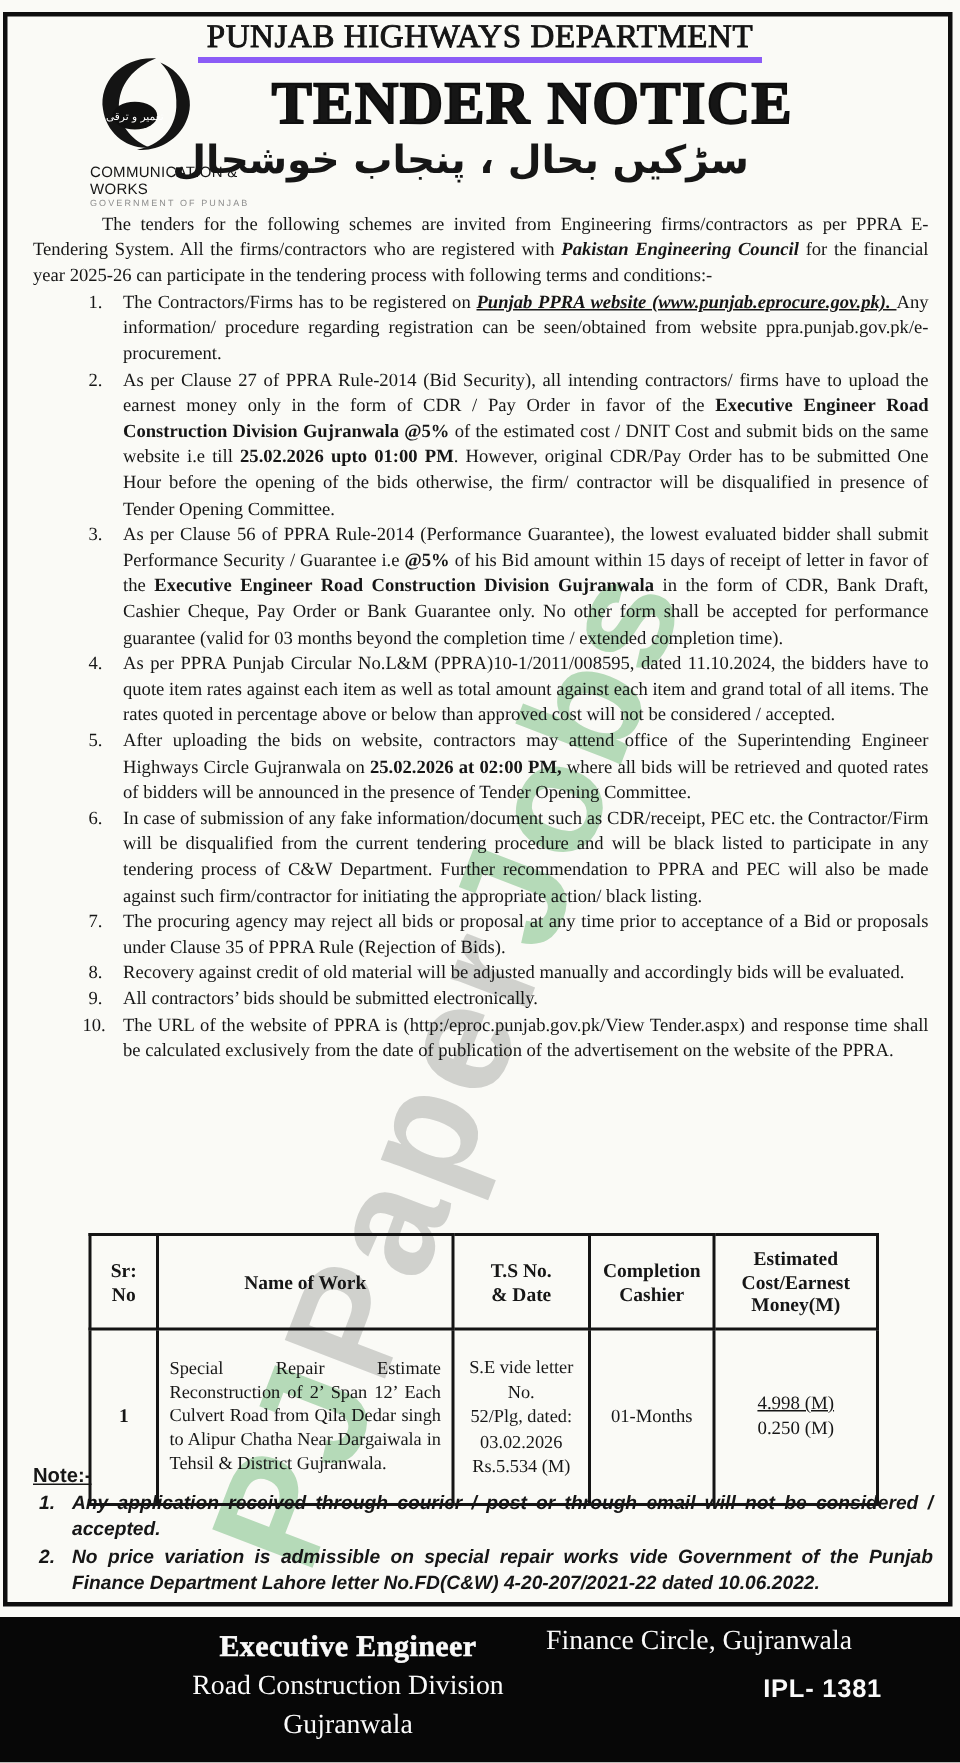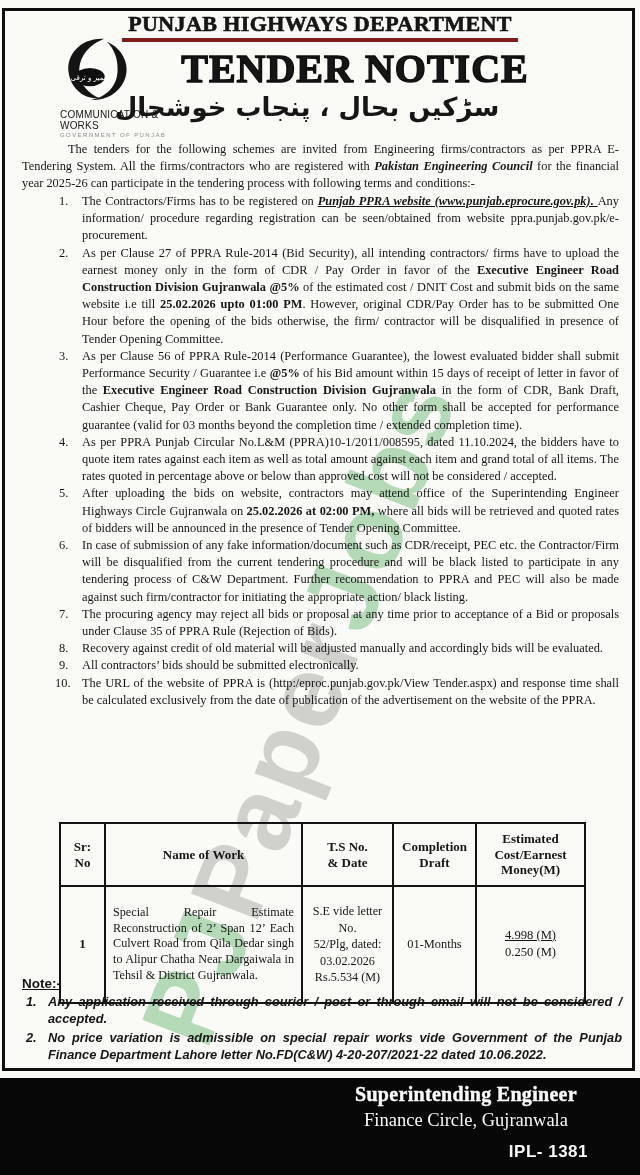--- a/index.html
+++ b/index.html
@@ -21,22 +21,22 @@
     font-size:104px;letter-spacing:4px;pointer-events:none;user-select:none;
   }
   .wm-green{color:rgba(112,186,122,0.50);}
   .wm-gray{color:rgba(146,148,146,0.40);}
 
   .layer{position:absolute;z-index:2;}
 
   
   .dept{top:11px;left:0;width:640px;text-align:center;}
   .dept-text{
-    display:inline-block;font-size:22px;font-weight:bold;letter-spacing:.4px;
-    border-bottom:4px solid #7f1d1d;padding:0 6px 1px;
+    display:inline-block;font-size:22px;font-weight:normal;letter-spacing:.4px;
+    border-bottom:4px solid #8b5cf6;padding:0 6px 1px;
     -webkit-text-stroke:.6px #0e0e0e;
   }
   .logo{top:36px;left:60px;width:112px;text-align:left;}
   .logo-line1{font-family:"Liberation Sans",sans-serif;font-weight:normal;font-size:10px;letter-spacing:.2px;margin-top:1px;}
   .logo-line2{font-family:"Liberation Sans",sans-serif;font-size:6px;color:#8d8d8d;letter-spacing:1.4px;margin-top:1px;}
   .tender{
     top:45px;left:0;width:614px;text-align:center;
     font-size:40px;font-weight:bold;letter-spacing:1px;padding-left:48px;
     -webkit-text-stroke:1.4px #0e0e0e;
   }
@@ -143,21 +143,21 @@
         </th>
       <th>
           <div>Name of Work</div>
         </th>
       <th>
           <div>T.S No.</div>
           <div>&amp; Date</div>
         </th>
       <th>
           <div>Completion</div>
-          <div>Draft</div>
+          <div>Cashier</div>
         </th>
       <th>
           <div>Estimated</div>
           <div>Cost/Earnest</div>
           <div>Money(M)</div>
         </th>
     </tr>
   </thead>
   <tbody>
     <tr>
@@ -178,18 +178,22 @@
   </tbody>
 </table>
 
 <div class="layer note">
   <div class="note-label">Note:-</div>
   <div class="note-item"><span class="nnum">1.</span><span>Any application received through courier / post or through email will not be considered / accepted.</span></div>
   <div class="note-item"><span class="nnum">2.</span><span>No price variation is admissible on special repair works vide Government of the Punjab Finance Department Lahore letter No.FD(C&amp;W) 4-20-207/2021-22 dated 10.06.2022.</span></div>
 </div>
 
 <div class="layer footer">
+  <div class="f-left">
+    <div class="f-bold">Executive Engineer</div>
+    <div class="f-line">Road Construction Division</div>
+    <div class="f-line">Gujranwala</div>
+  </div>
   <div class="f-right">
-    <div class="f-bold">Superintending Engineer</div>
     <div class="f-line">Finance Circle, Gujranwala</div>
     <div class="ipl">IPL- 1381</div>
   </div>
 </div>
 
 </body></html>

